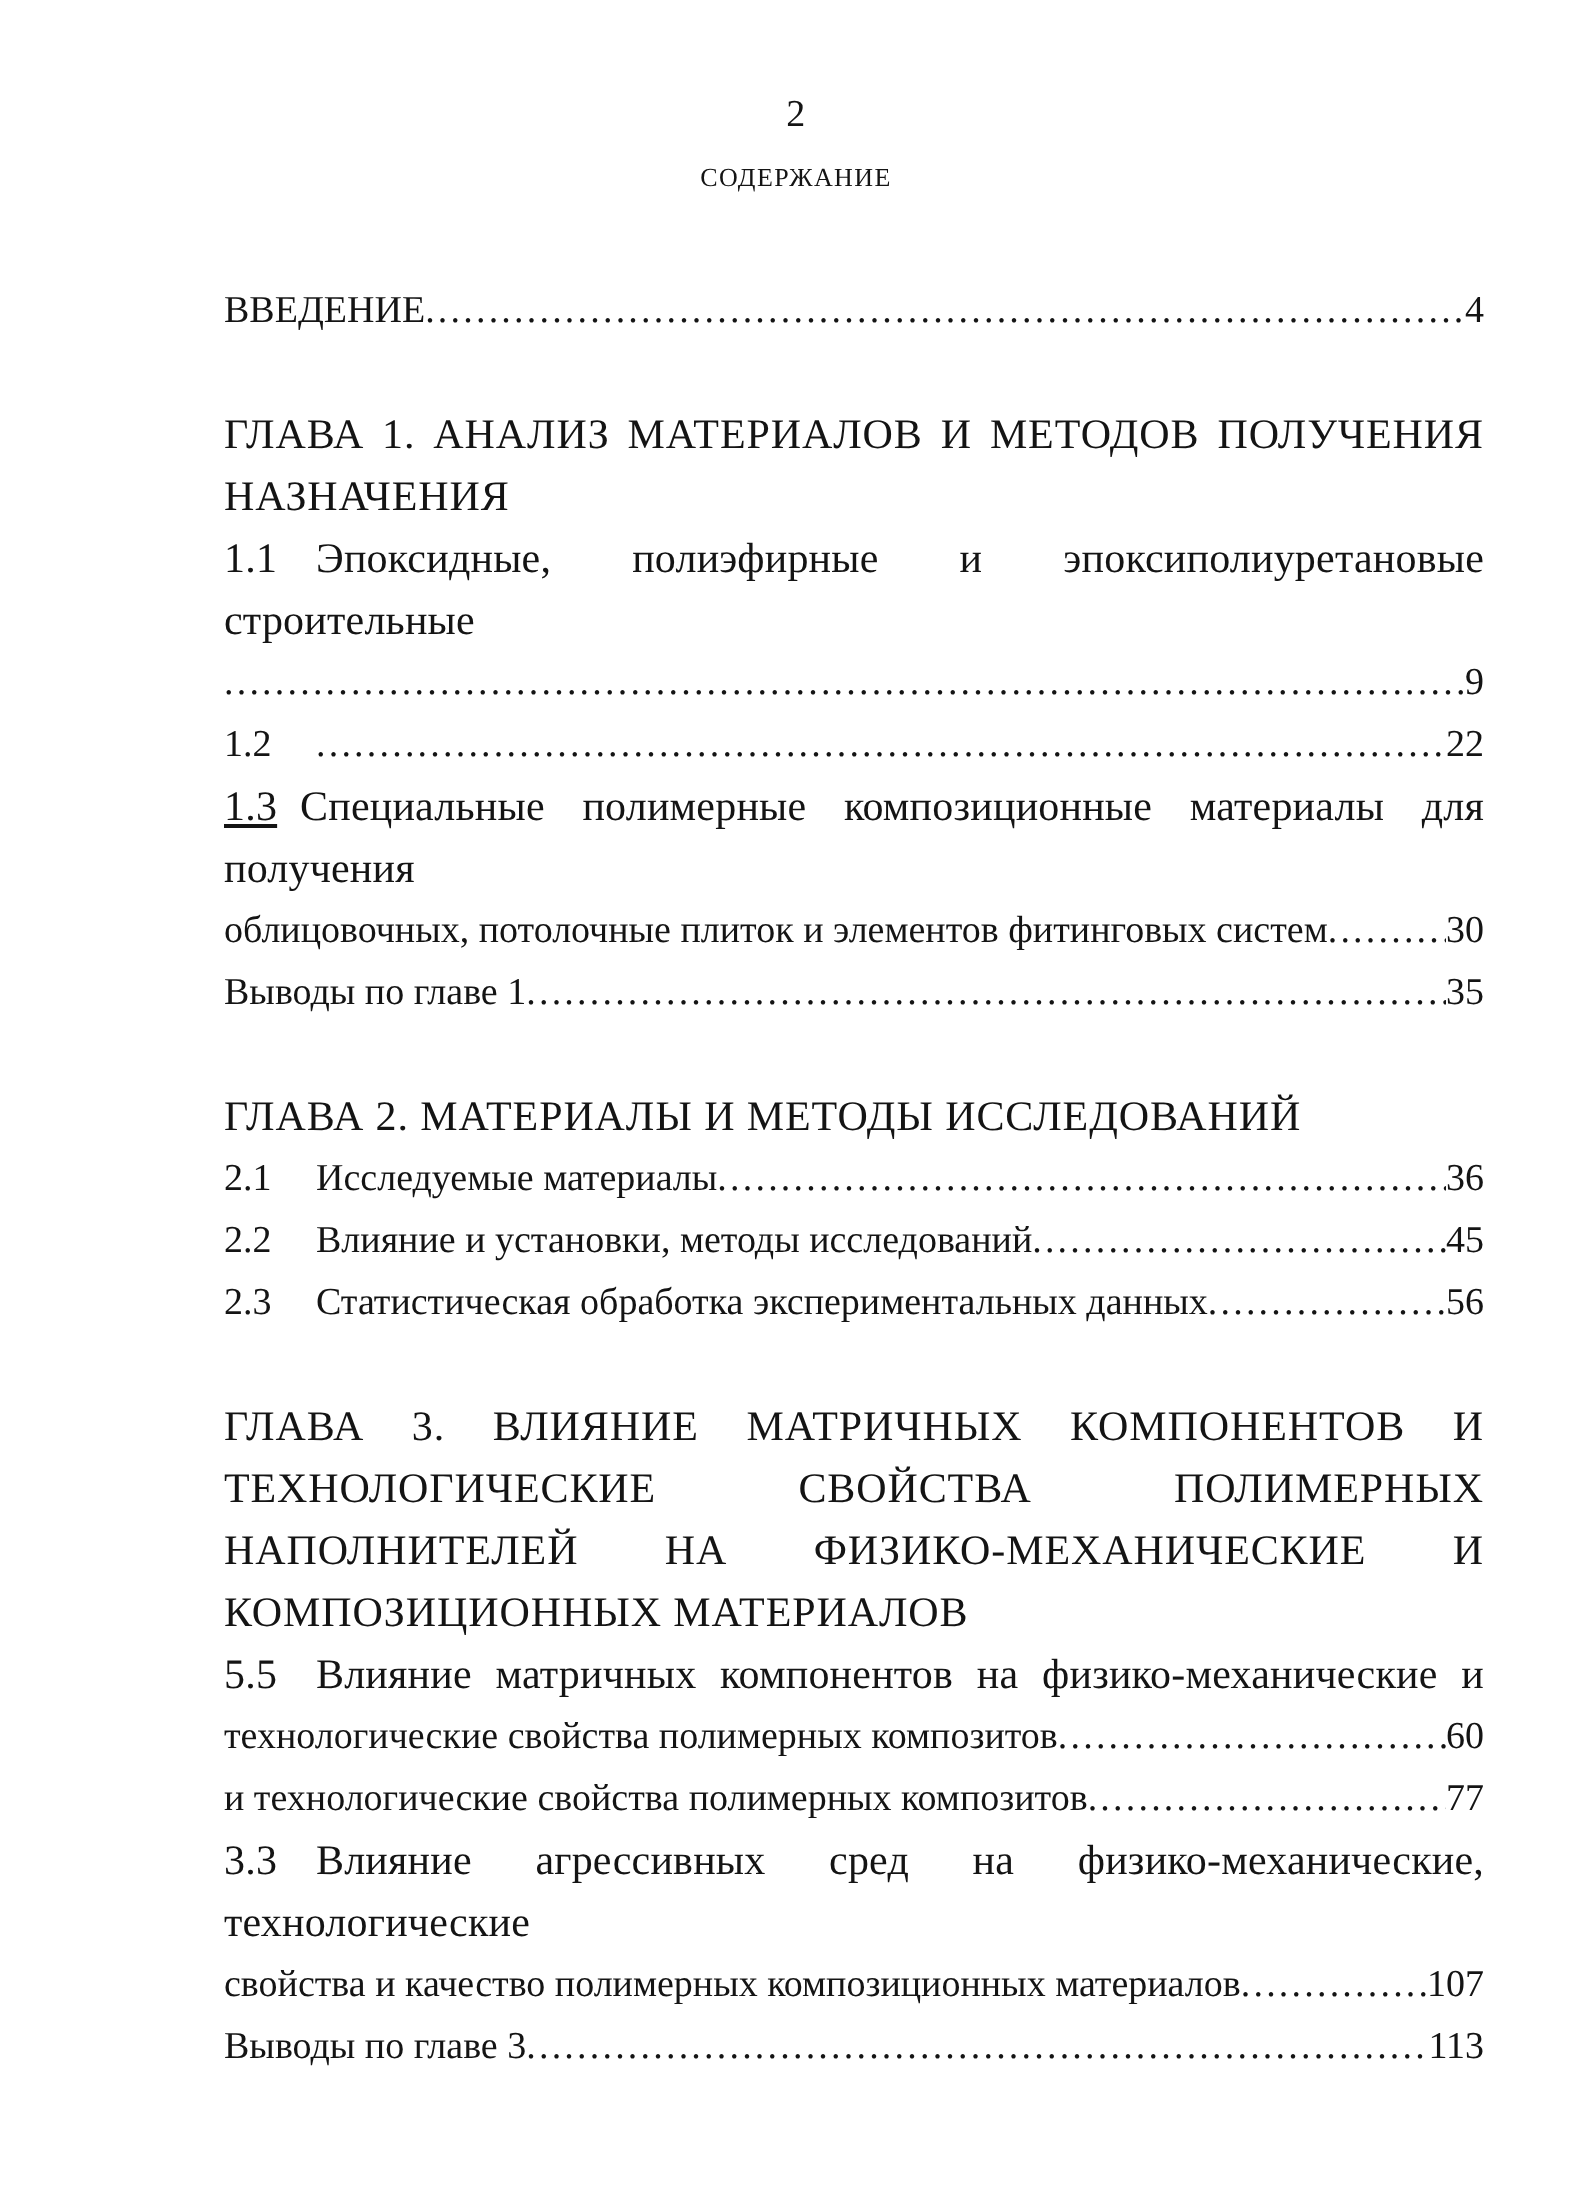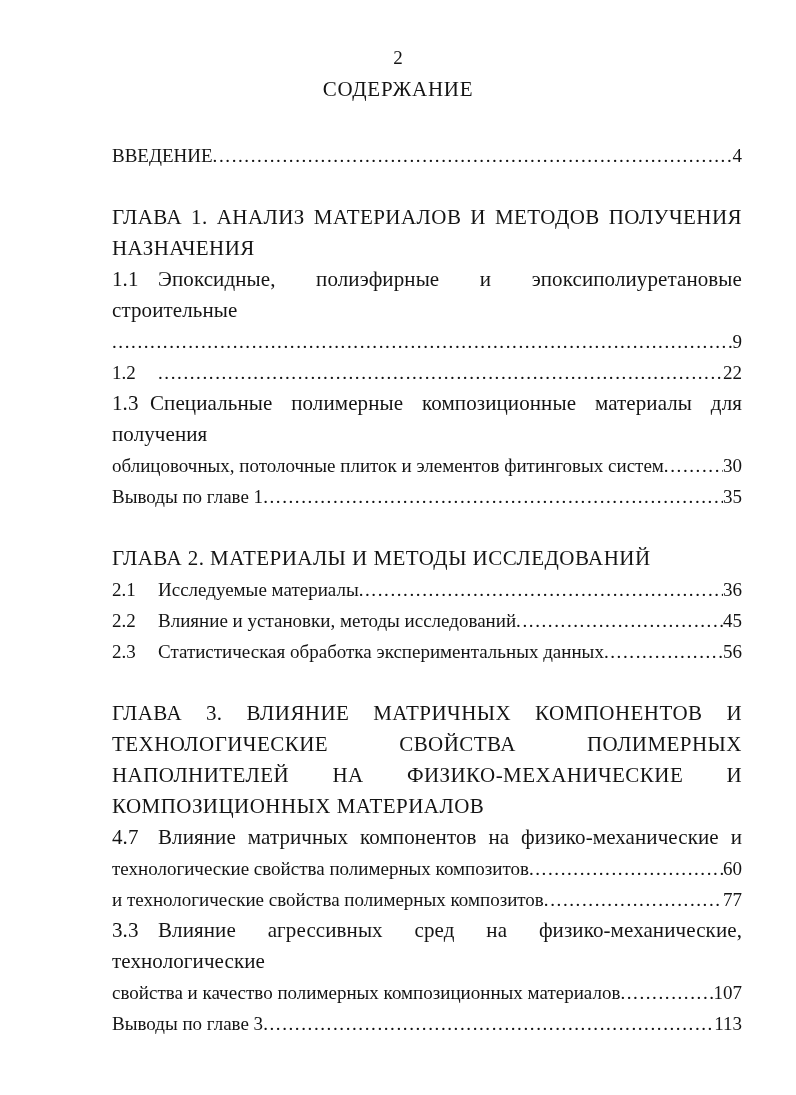--- a/index.html
+++ b/index.html
@@ -29,21 +29,21 @@
     font-size: 19px;
     line-height: 24px;
     letter-spacing: .2px;
   }
   .doc-title {
     position: absolute;
     top: 76px;
     left: 0;
     width: 796px;
     text-align: center;
-    font-size: 21px;
+    font-size: 13px;
     line-height: 26px;
     letter-spacing: .7px;
   }
   
   .toc {
     position: absolute;
     top: 140px;
     left: 112px;
     width: 630px;
   }
@@ -65,20 +65,21 @@
   .spacer {
     height: 31px;
   }
   
   .num {
     display: inline-block;
     min-width: 46px;
   }
   .num.tight {
     min-width: 38px;
+    text-decoration: underline;
   }
   
   .leader-row {
     display: flex;
     align-items: center;
     font-size: 19px;
     line-height: 31px;
     white-space: nowrap;
   }
   .leader-row .txt {
@@ -180,21 +181,21 @@
     <div class="spacer"></div>
 
     <div>
       <p class="entry chapter just-all">ГЛАВА 3. ВЛИЯНИЕ МАТРИЧНЫХ КОМПОНЕНТОВ И</p>
       <p class="entry chapter just-all">ТЕХНОЛОГИЧЕСКИЕ СВОЙСТВА ПОЛИМЕРНЫХ</p>
       <p class="entry chapter just-all">НАПОЛНИТЕЛЕЙ НА ФИЗИКО-МЕХАНИЧЕСКИЕ И</p>
       <p class="entry chapter">КОМПОЗИЦИОННЫХ МАТЕРИАЛОВ</p>
     </div>
 
     <div>
-      <p class="entry just-all"><span class="num">4.7</span><span>Влияние матричных компонентов на физико-механические и</span></p>
+      <p class="entry just-all"><span class="num">5.5</span><span>Влияние матричных компонентов на физико-механические и</span></p>
       <div class="leader-row">
         <span class="txt">технологические свойства полимерных композитов</span>
         <span class="dots">........................................................................................................................................................................................................</span>
         <span class="pg">60</span>
       </div>
     </div>
 
     <div>
       <div class="leader-row">
         <span class="txt">и технологические свойства полимерных композитов</span>

